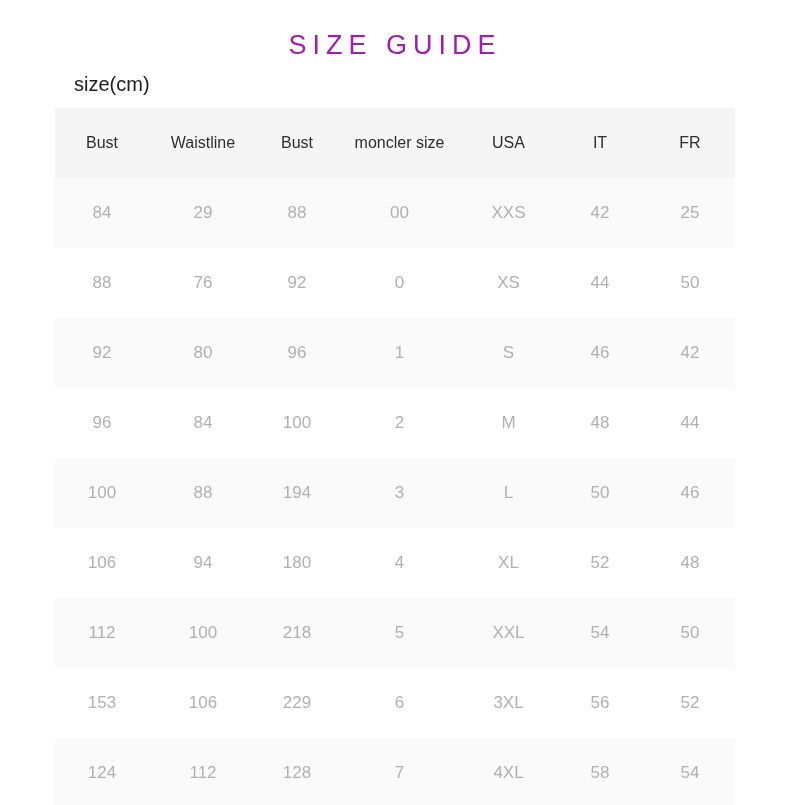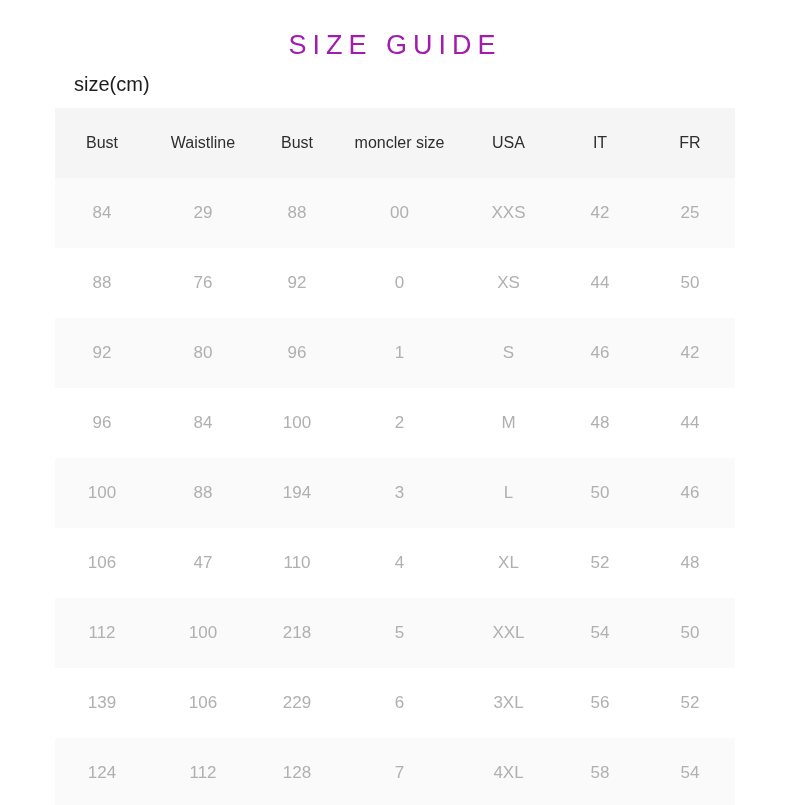--- a/index.html
+++ b/index.html
@@ -151,38 +151,38 @@
           <td>100</td>
           <td>88</td>
           <td>194</td>
           <td>3</td>
           <td>L</td>
           <td>50</td>
           <td>46</td>
         </tr>
         <tr class="even">
           <td>106</td>
-          <td>47</td>
-          <td>110</td>
+          <td>94</td>
+          <td>180</td>
           <td>4</td>
           <td>XL</td>
           <td>52</td>
           <td>48</td>
         </tr>
         <tr class="odd">
           <td>112</td>
           <td>100</td>
           <td>218</td>
           <td>5</td>
           <td>XXL</td>
           <td>54</td>
           <td>50</td>
         </tr>
         <tr class="even">
-          <td>139</td>
+          <td>153</td>
           <td>106</td>
           <td>229</td>
           <td>6</td>
           <td>3XL</td>
           <td>56</td>
           <td>52</td>
         </tr>
         <tr class="odd">
           <td>124</td>
           <td>112</td>

